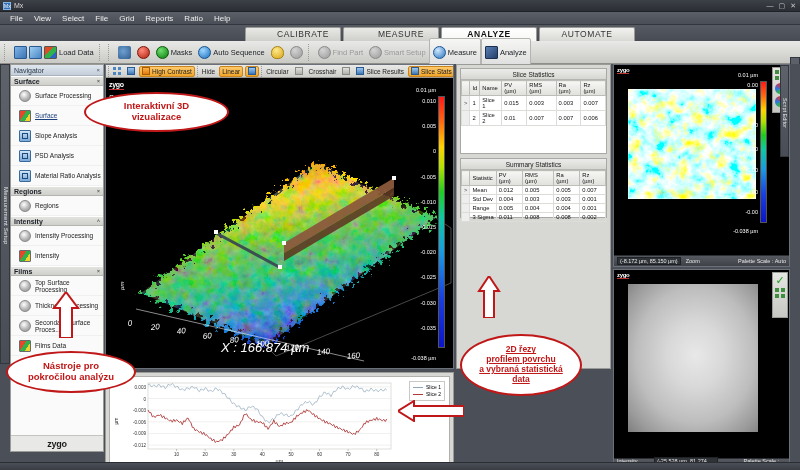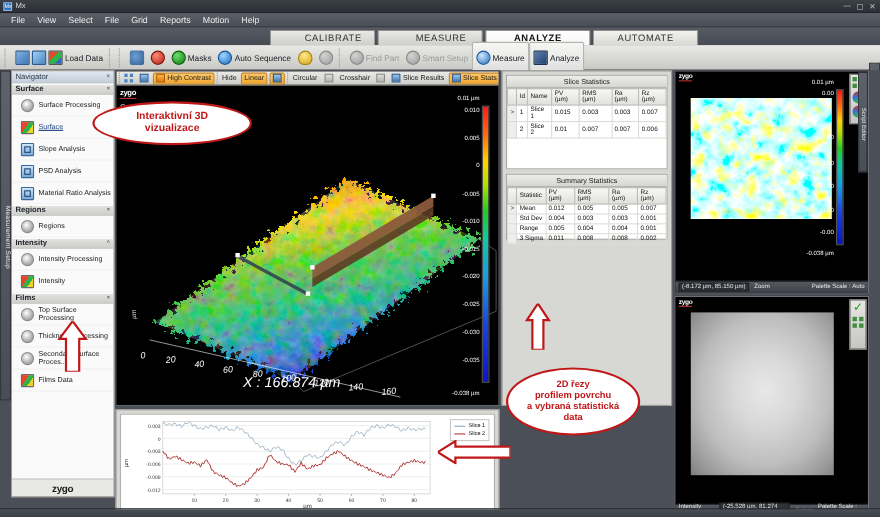--- a/index.html
+++ b/index.html
@@ -279,21 +279,21 @@
     </div>
   </div>
 
   <div class="menubar">
     <span>File</span>
     <span>View</span>
     <span>Select</span>
     <span>File</span>
     <span>Grid</span>
     <span>Reports</span>
-    <span>Motion</span>
+    <span>Ratio</span>
     <span>Help</span>
   </div>
 
   <div class="tabstrip">
     <div class="rtab plain">CALIBRATE</div>
     <div class="rtab plain">MEASURE</div>
     <div class="rtab active">ANALYZE</div>
     <div class="rtab">AUTOMATE</div>
   </div>
 
@@ -775,27 +775,30 @@
 
     <div class="anno" style="left:84px; top:14px; width:145px; height:40px; font-size:9.5px;">
       <span id="anno0">Interaktivní 3D<br>vizualizace</span>
     </div>
 
     <div class="arrow" style="left:52px; top:228px;">
       <svg width="28" height="46" viewBox="0 0 28 46">
         <polygon points="14,0 26,16 20,16 20,46 8,46 8,16 2,16" fill="#ffffff" stroke="#c01818" stroke-width="2"></polygon>
       </svg>
     </div>
+    <div class="anno" style="left:6px; top:273px; width:130px; height:42px; font-size:9.5px;">
+      <span id="anno1">Nástroje pro<br>pokročilou analýzu</span>
+    </div>
 
     <div class="arrow" style="left:477px; top:212px;">
       <svg width="24" height="42" viewBox="0 0 24 42">
         <polygon points="12,0 22,15 17,15 17,42 7,42 7,15 2,15" fill="#ffffff" stroke="#c01818" stroke-width="2"></polygon>
       </svg>
     </div>
-    <div class="anno" style="left:460px; top:256px; width:122px; height:62px; font-size:8.5px;">
+    <div class="anno" style="left:460px; top:256px; width:122px; height:62px; font-size:8.5px;text-decoration:underline;">
       <span id="anno2">2D řezy<br>profilem povrchu<br>a vybraná statistická<br>data</span>
     </div>
     <div class="arrow" style="left:398px; top:336px;">
       <svg width="66" height="22" viewBox="0 0 66 22">
         <polygon points="0,11 16,1 16,6 66,6 66,16 16,16 16,21" fill="#ffffff" stroke="#c01818" stroke-width="2"></polygon>
       </svg>
     </div>
 
 
   </div>

